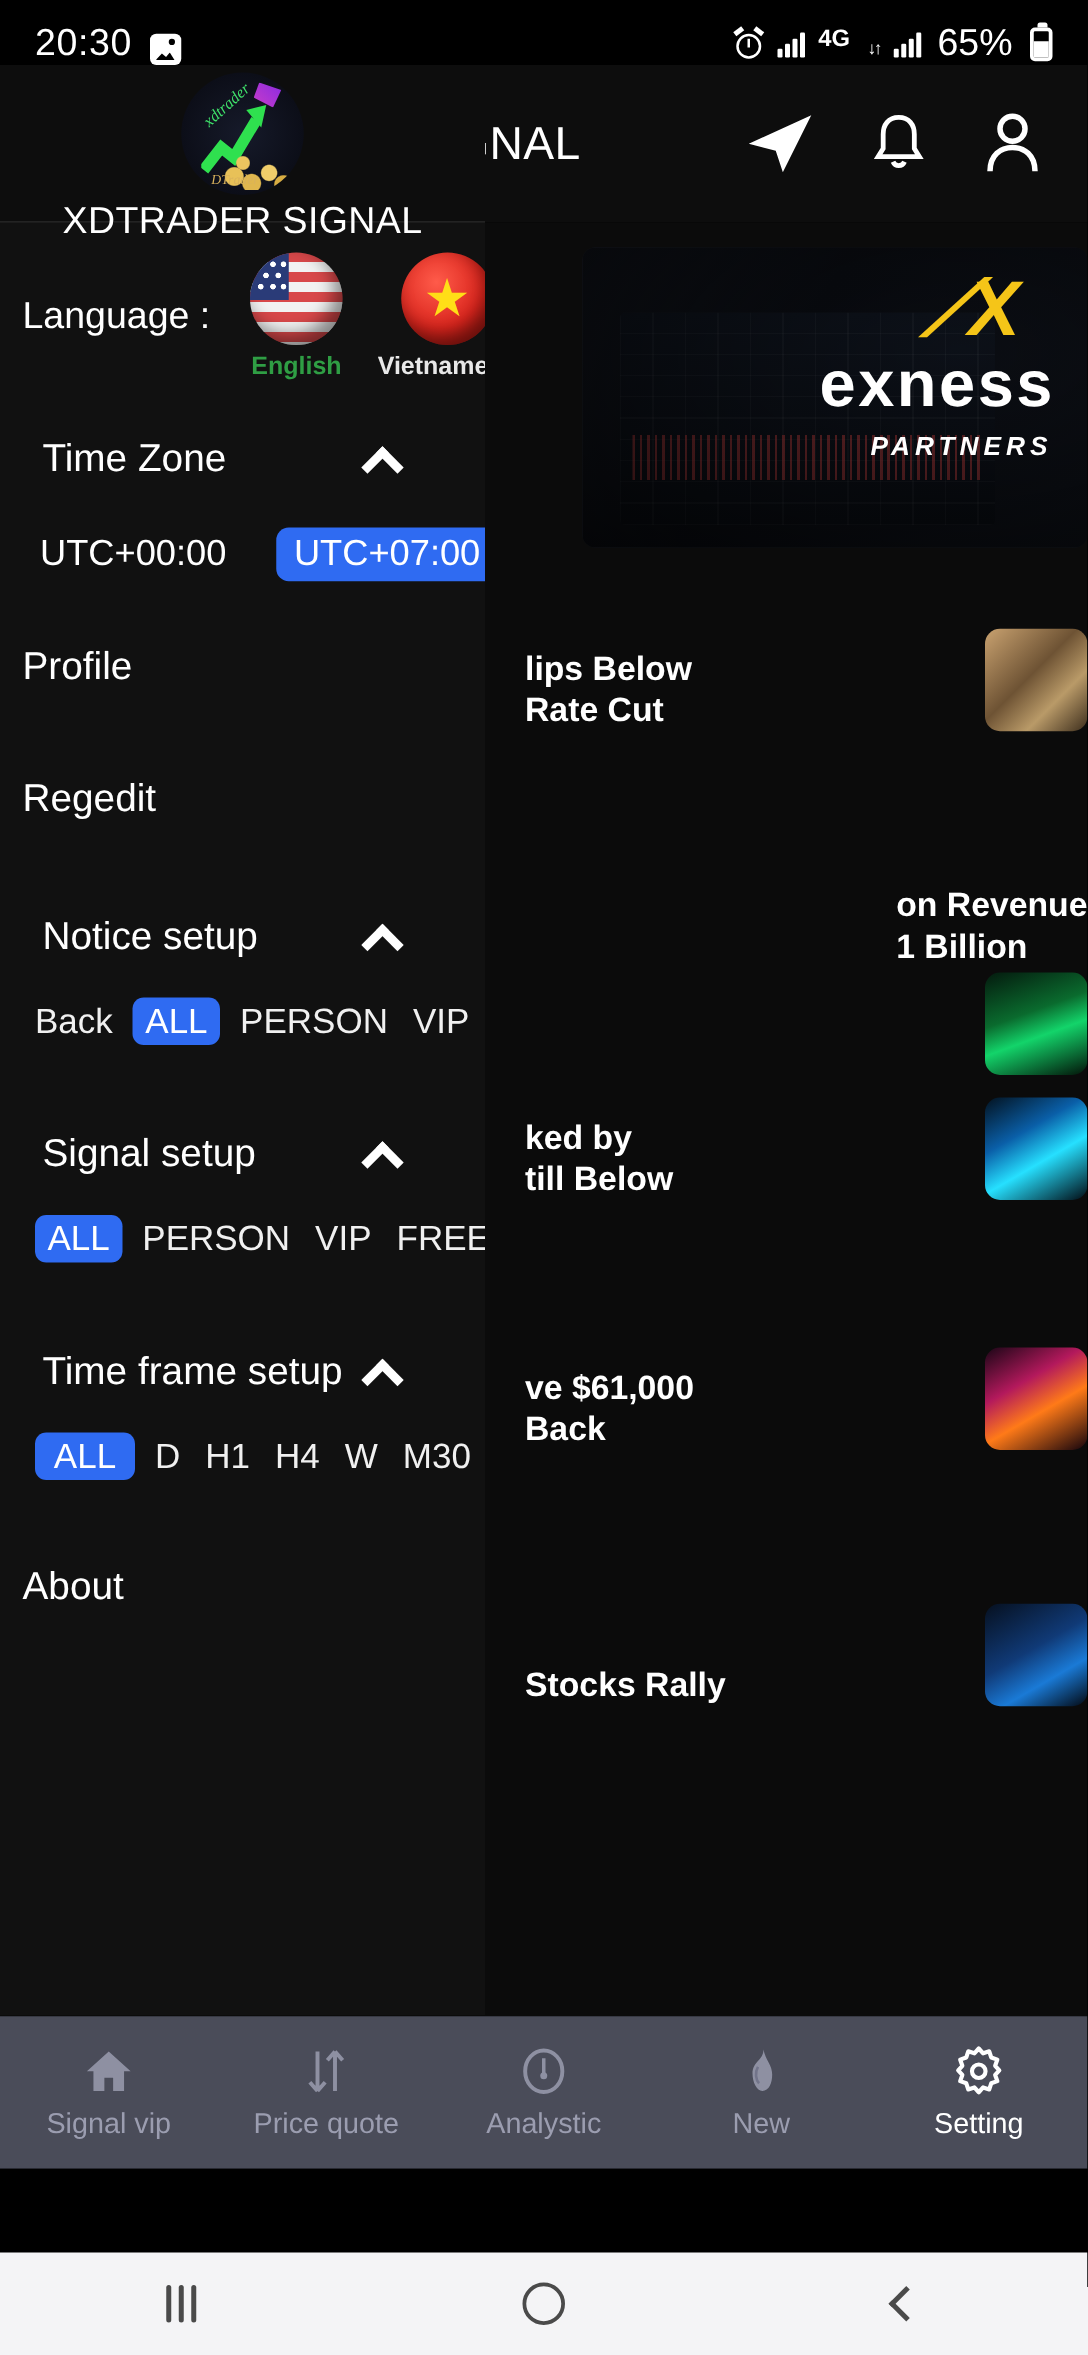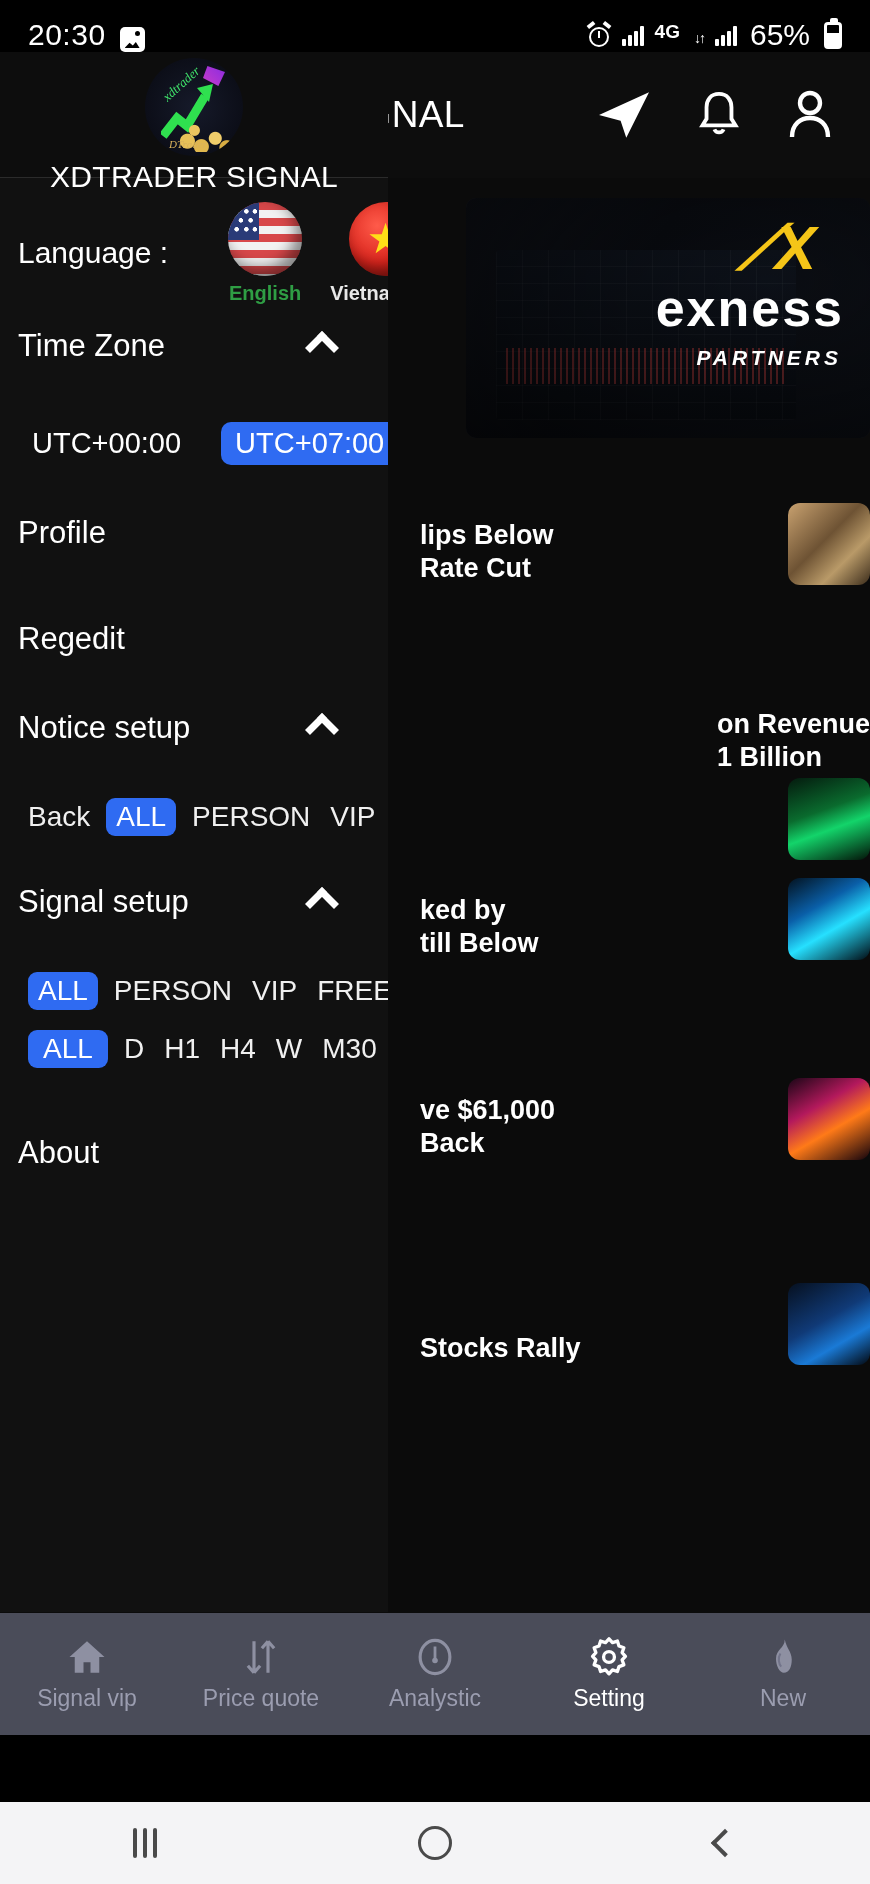--- a/index.html
+++ b/index.html
@@ -184,21 +184,21 @@
     font-size:30px; font-weight:400; color:#fff; margin-top:4px; letter-spacing:.3px;
   }
 
   .drawer-body{ padding:0; }
 
   .row{
     display:flex; align-items:center; padding:0 18px; position:relative;
   }
   .row-label{ font-size:30px; font-weight:400; color:#fff; white-space:nowrap; }
 
-  .lang-row{ height:150px;gap:28px; }
+  .lang-row{ height:150px; }
   .flags{ display:flex; gap:28px; margin-left:32px; }
   .flag-wrap{ display:flex; flex-direction:column; align-items:center; gap:6px; }
   .flag{
     width:74px; height:74px; border-radius:50%; position:relative; overflow:hidden;
     box-shadow:inset -6px -8px 14px rgba(0,0,0,.45);
   }
   .flag-us{
     background:repeating-linear-gradient(180deg,#d8484a 0 8px,#f2f2f2 8px 16px);
   }
   .flag-us:after{
@@ -223,21 +223,21 @@
     display:flex; align-items:center; justify-content:center;
   }
   .flag-vn .star{
     color:#ffde17; font-size:42px; line-height:1;
   }
   .flag-cap{ font-size:20px; font-weight:700; }
   .cap-en{ color:#2f9e44; }
   .cap-vi{ color:#e8e8e8; }
 
   .section-head{
-    height:78px; display:flex; padding:0 18px;
+    height:78px; display:flex; align-items:center; padding:0 34px;
   }
   .section-head .row-label{ font-size:31px; }
   .chev{
     margin-left:auto; width:42px; height:26px; position:relative;
   }
   .chev:before{
     content:""; position:absolute; left:6px; top:8px; width:17px; height:17px;
     border-left:7px solid #fff; border-top:7px solid #fff;
     transform:rotate(45deg);
   }
@@ -455,20 +455,24 @@
       <div class="chev right-pad"></div>
     </div>
     <div class="chips" style="height:58px; padding-left:28px;">
       <span class="chip sel" style="margin-right:6px;">ALL</span>
       <span class="chip plain">PERSON</span>
       <span class="chip plain">VIP</span>
       <span class="chip plain">FREE</span>
 
     </div>
 
+    <div class="section-head" style="margin-top:38px;">
+      <div class="row-label">Time frame setup</div>
+      <div class="chev right-pad"></div>
+    </div>
     <div class="chips" style="height:58px; padding-left:28px;">
       <span class="chip sel" style="margin-right:6px; min-width:80px; text-align:center;">ALL</span>
       <span class="chip plain">D</span>
       <span class="chip plain">H1</span>
       <span class="chip plain">H4</span>
       <span class="chip plain">W</span>
       <span class="chip plain">M30</span>
       <span class="chip plain">M15</span>
     </div>
 
@@ -494,34 +498,34 @@
     <div class="nav-label">Price quote</div>
   </div>
   <div class="nav-item">
     <svg class="nav-ic" viewBox="0 0 24 24">
       <ellipse cx="12" cy="12" rx="8.5" ry="9.5" stroke="#8e90a2" stroke-width="1.8" fill="none"></ellipse>
       <circle cx="12" cy="14" r="1.6" fill="#8e90a2"></circle>
       <path d="M12 13 V6" stroke="#8e90a2" stroke-width="1.6"></path>
     </svg>
     <div class="nav-label">Analystic</div>
   </div>
+  <div class="nav-item">
+    <svg class="nav-ic" viewBox="0 0 24 24">
+      <path d="M13 2 C13 7 8 7.5 8 13 C8 17 10 21 12.5 21 C15.5 21 17 17.5 17 13.5 C17 9 14 7 13 2 Z" fill="#8e90a2"></path>
+      <path d="M10.5 10 C9 12.5 9.5 16 11 17.5" fill="none" stroke="#72748a" stroke-width="1.2"></path>
+    </svg>
+    <div class="nav-label">New</div>
+  </div>
   <div class="nav-item active">
     <svg class="nav-ic" viewBox="0 0 24 24">
       <path d="M12 1.6 l2 2.2 2.8-.9 .9 2.8 2.8 1 -1 2.8 1.9 2.1 -1.9 2.1 1 2.8 -2.8 1 -.9 2.8 -2.8-.9 -2 2.2 -2-2.2 -2.8 .9 -.9-2.8 -2.8-1 1-2.8 -1.9-2.1 1.9-2.1 -1-2.8 2.8-1 .9-2.8 2.8 .9 Z" fill="none" stroke="#fff" stroke-width="1.9" stroke-linejoin="round"></path>
       <circle cx="12" cy="12" r="3.1" fill="none" stroke="#fff" stroke-width="1.9"></circle>
     </svg>
     <div class="nav-label">Setting</div>
   </div>
-  <div class="nav-item">
-    <svg class="nav-ic" viewBox="0 0 24 24">
-      <path d="M13 2 C13 7 8 7.5 8 13 C8 17 10 21 12.5 21 C15.5 21 17 17.5 17 13.5 C17 9 14 7 13 2 Z" fill="#8e90a2"></path>
-      <path d="M10.5 10 C9 12.5 9.5 16 11 17.5" fill="none" stroke="#72748a" stroke-width="1.2"></path>
-    </svg>
-    <div class="nav-label">New</div>
-  </div>
 </div>
 
 <div class="navbar-gap"></div>
 
 <div class="androidnav">
   <div class="an-btn">
       <div class="an-recent">
         <i></i>
         <i></i>
         <i></i>

